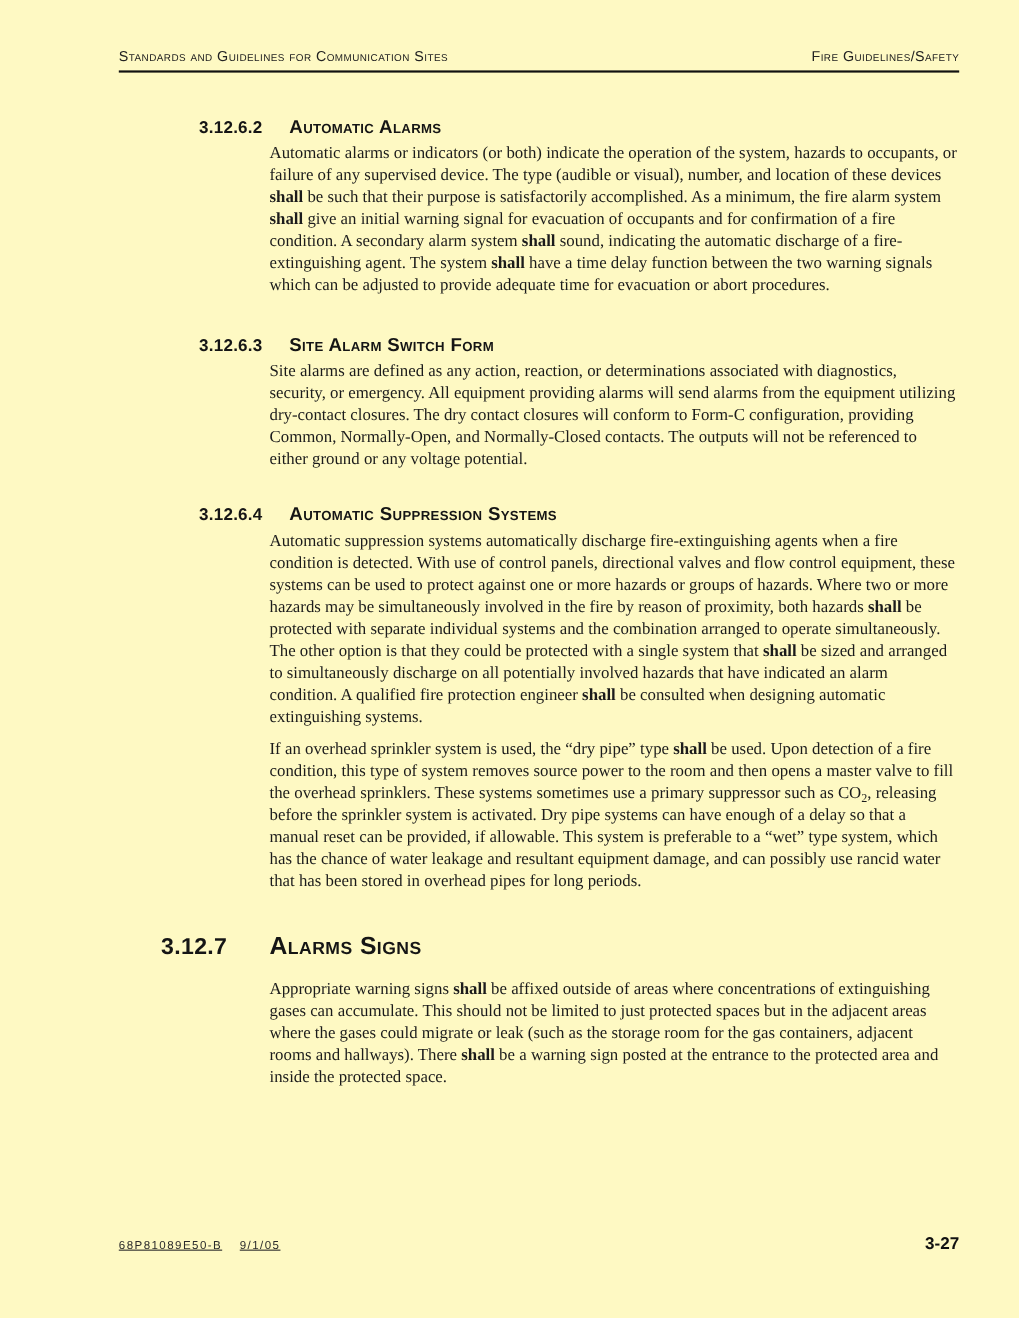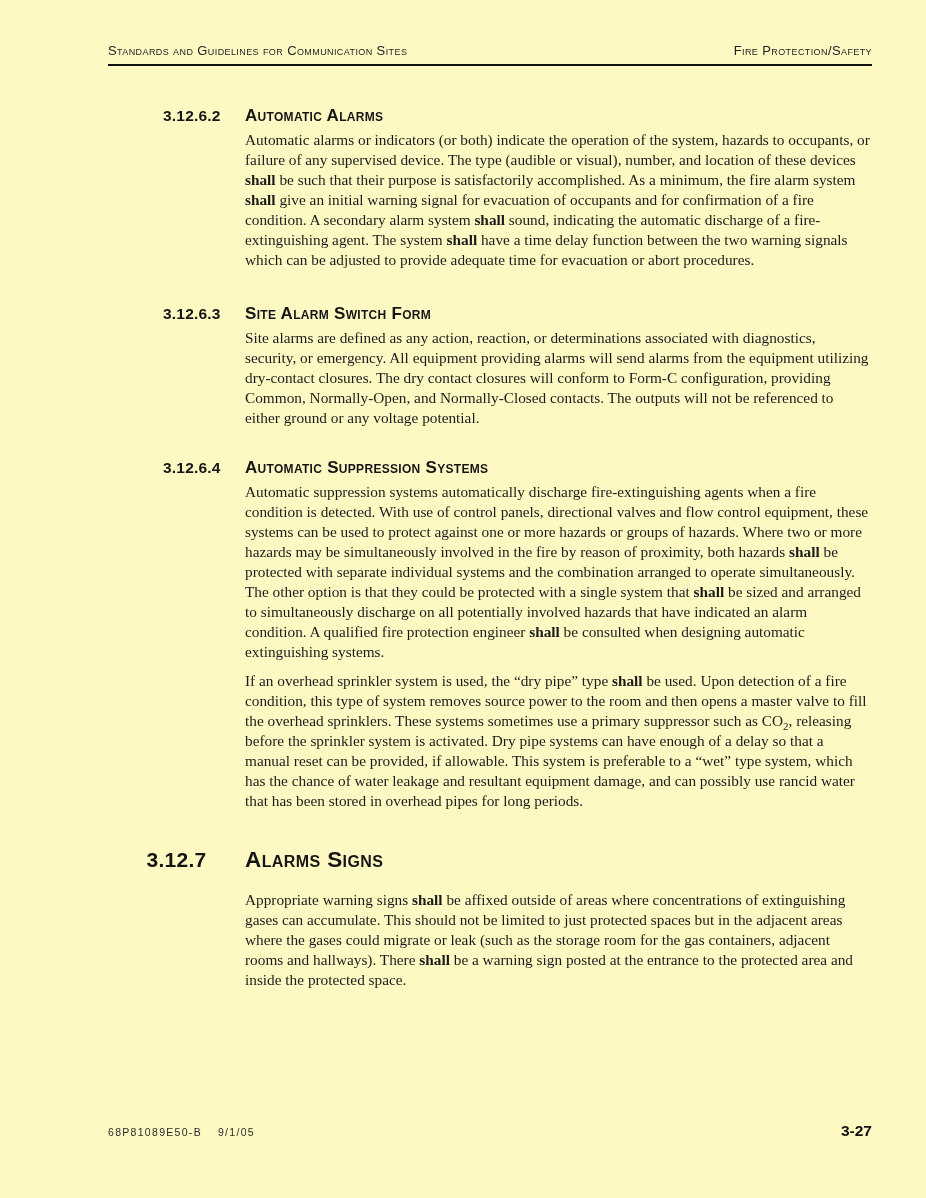--- a/index.html
+++ b/index.html
@@ -27,21 +27,21 @@
     margin:6px 0 0 0;
   }
   
   .subsection-head {
     display:flex; align-items:baseline;
     margin-top:40px;
     font-family:"Liberation Sans", sans-serif;
     font-weight:bold; color:#151515;
   }
   .subsection-head .num {
-    margin-left:55px; width:82px; flex:0 0 82px;
+    margin-left:73px; width:82px; flex:0 0 82px;
     font-size:15.5px; letter-spacing:0.2px;
   }
   .subsection-head .ttl {
     font-variant:small-caps; font-size:17px; letter-spacing:0.3px;
   }
   
   .section-head {
     display:flex; align-items:baseline;
     margin-top:36px;
     font-family:"Liberation Sans", sans-serif;
@@ -63,36 +63,36 @@
   }
   .body-col p b { font-weight:bold; }
   .body-col p sub { font-size:11px; line-height:0; }
   
   .page-foot {
     position:absolute; left:108px; right:54px; top:1122px;
     display:flex; justify-content:space-between; align-items:baseline;
   }
   .foot-left {
     font-family:"Liberation Sans", sans-serif;
-    font-size:10.5px; letter-spacing:1.3px; color:#2a2a2a;
+    font-size:10.5px; letter-spacing:1.3px; color:#2a2a2a;text-decoration:underline;
   }
   .foot-left .date { margin-left:16px; }
   .foot-page {
     font-family:"Liberation Sans", sans-serif;
     font-weight:bold; font-size:15.5px; color:#111;
   }
 </style>
 </head>
 <body>
 
 <div class="page">
 
   <div class="running-head">
     <span>Standards and Guidelines for Communication Sites</span>
-    <span>Fire Protection/Safety</span>
+    <span>Fire Guidelines/Safety</span>
   </div>
   <hr class="header-rule">
 
   <div class="subsection-head">
     <span class="num">3.12.6.2</span>
     <span class="ttl">Automatic Alarms</span>
   </div>
   <div class="body-col">
     <p><span>Automatic alarms or indicators (or both) indicate the operation of the system, hazards to occupants, or failure of any supervised device. The type (audible or visual), number, and location of these devices </span><b>shall</b><span> be such that their purpose is satisfactorily accomplished. As a minimum, the fire alarm system </span><b>shall</b><span> give an initial warning signal for evacuation of occupants and for confirmation of a fire condition. A secondary alarm system </span><b>shall</b><span> sound, indicating the automatic discharge of a fire-extinguishing agent. The system </span><b>shall</b><span> have a time delay function between the two warning signals which can be adjusted to provide adequate time for evacuation or abort procedures.</span></p>
   </div>

